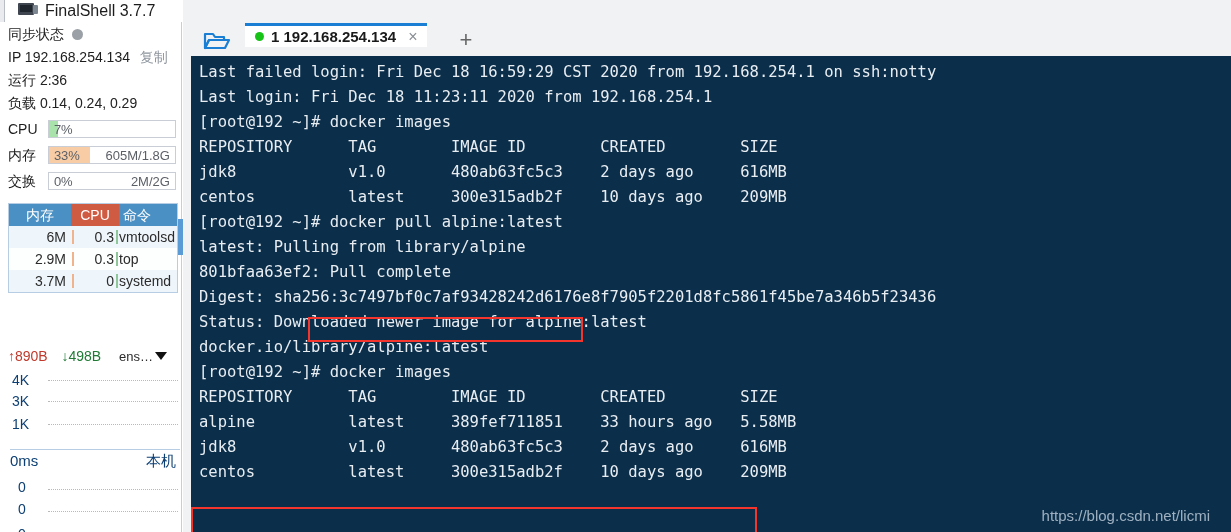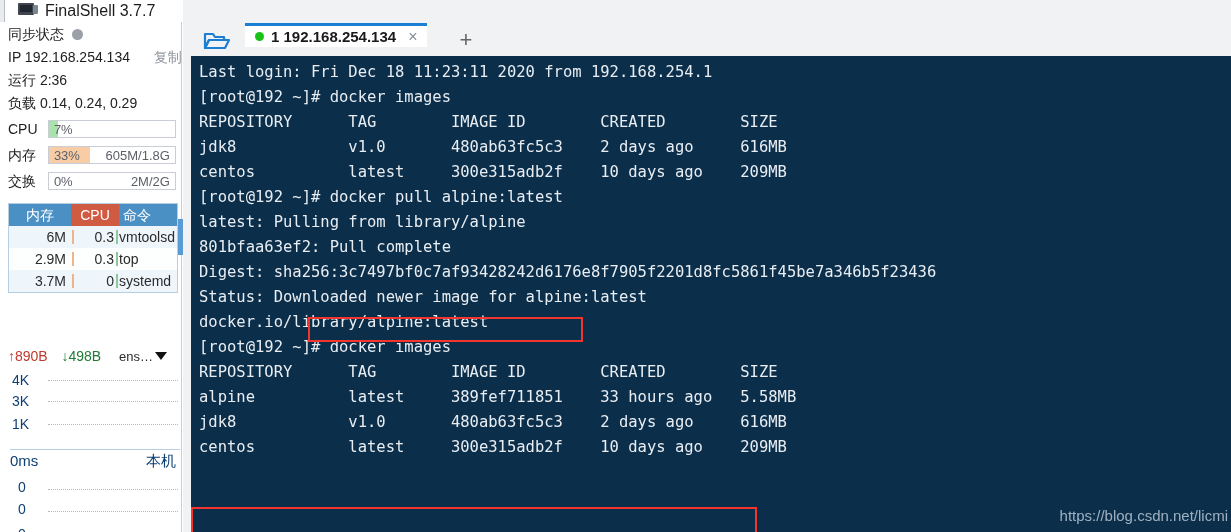--- a/index.html
+++ b/index.html
@@ -96,21 +96,21 @@
 
   
   .term{position:absolute;left:8px;top:56px;width:1040px;height:476px;background:#0b2e4a;overflow:hidden;}
   .term-inner{position:absolute;left:8px;top:4px;right:0;}
   .line{height:25px;line-height:25px;font-family:"DejaVu Sans Mono","Liberation Mono",monospace;font-size:15.5px;color:#e8edf2;white-space:pre;letter-spacing:0px;}
   .line.green{color:#30d158;}
   .hl-cmd{position:absolute;border:2px solid #f4352e;box-sizing:border-box;}
   #hl1{left:117px;top:261px;width:275px;height:25px;}
   #hl2{left:0px;top:451px;width:566px;height:29px;}
 
-  .watermark{position:absolute;right:3px;bottom:8px;font-size:15px;color:#9fb1c1;font-family:"Liberation Sans",sans-serif;}
+  .watermark{position:absolute;right:21px;bottom:8px;font-size:15px;color:#9fb1c1;font-family:"Liberation Sans",sans-serif;}
 </style>
 </head>
 <body>
 
 <div id="app">
 
   <div class="titlebar">
     <div class="edge-l"></div>
     <div class="app-icon">
       <div class="scr"></div>
@@ -125,21 +125,21 @@
   <div class="sb-edge"></div>
   <div class="sidebar">
 
     <div class="sb-row" style="top:4px;">
       <span class="sb-label">同步状态</span>
       <span class="dot-grey"></span>
     </div>
 
     <div class="sb-row" style="top:27px;">
       <span class="sb-label">IP 192.168.254.134</span>
-      <span class="sb-muted" style="margin-left:20px;">复制</span>
+      <span class="sb-muted" style="margin-left:6px;">复制</span>
     </div>
 
     <div class="sb-row" style="top:50px;">运行 2:36</div>
     <div class="sb-row" style="top:73px;">负载 0.14, 0.24, 0.29</div>
 
     <div class="gauge-row" style="top:98px;">
       <span class="gauge-name">CPU</span>
       <span class="gauge">
         <i class="fill" id="cpu-fill" style="width: 7%; background: rgb(169, 227, 171);"></i>
         <span class="pct">7%</span>
@@ -374,20 +374,21 @@
       <div class="tab">
         <span class="livedot"></span>
         <span class="tlabel">1 192.168.254.134</span>
         <span class="tclose">×</span>
       </div>
       <div class="tab-add">+</div>
     </div>
 
     <div class="term">
       <div class="term-inner" id="term-lines">
+          <div class="line">Last failed login: Fri Dec 18 16:59:29 CST 2020 from 192.168.254.1 on ssh:notty</div>
           <div class="line">Last login: Fri Dec 18 11:23:11 2020 from 192.168.254.1</div>
           <div class="line">[root@192 ~]# docker images</div>
           <div class="line">REPOSITORY      TAG        IMAGE ID        CREATED        SIZE</div>
           <div class="line">jdk8            v1.0       480ab63fc5c3    2 days ago     616MB</div>
           <div class="line">centos          latest     300e315adb2f    10 days ago    209MB</div>
           <div class="line">[root@192 ~]# docker pull alpine:latest</div>
           <div class="line">latest: Pulling from library/alpine</div>
           <div class="line">801bfaa63ef2: Pull complete</div>
           <div class="line">Digest: sha256:3c7497bf0c7af93428242d6176e8f7905f2201d8fc5861f45be7a346b5f23436</div>
           <div class="line">Status: Downloaded newer image for alpine:latest</div>

